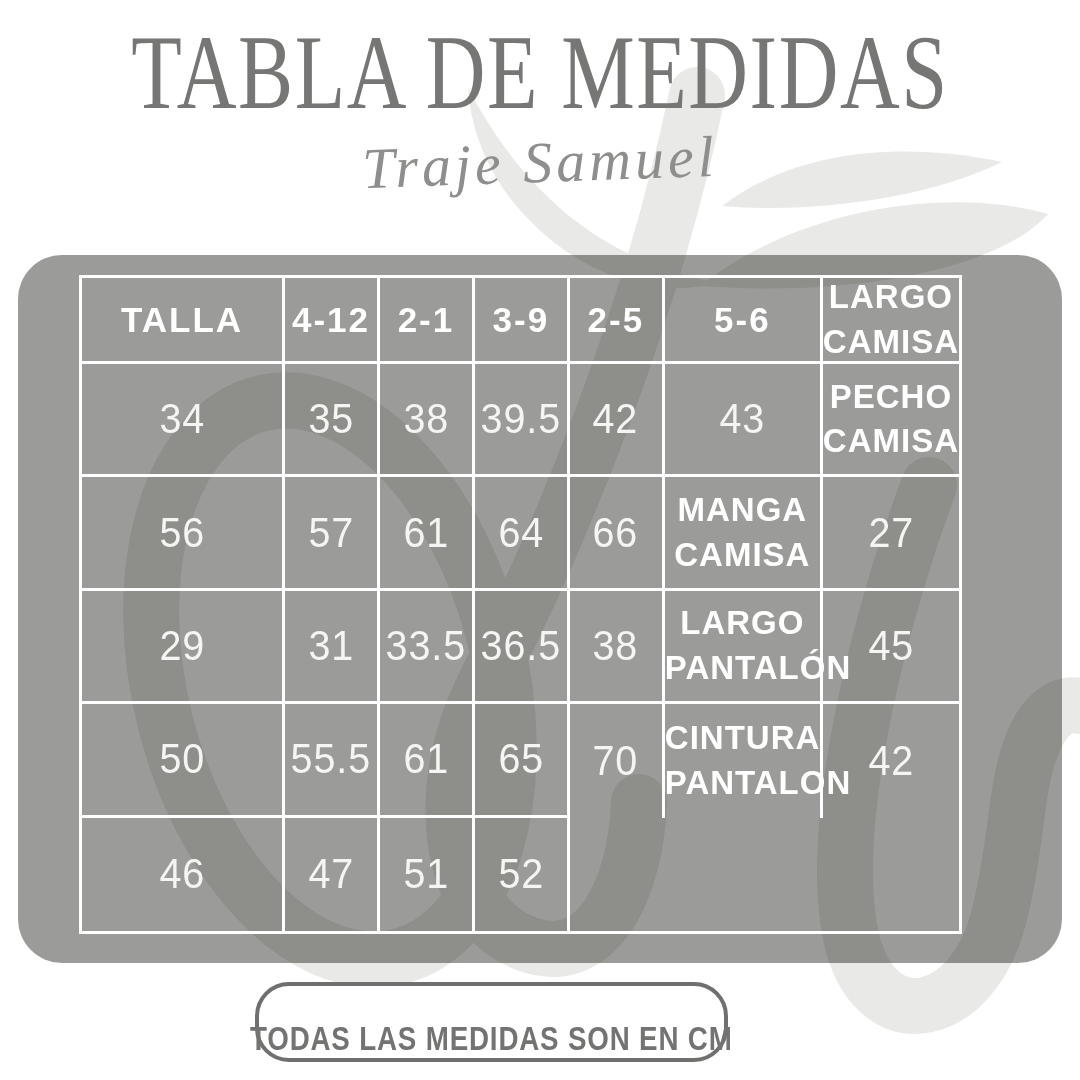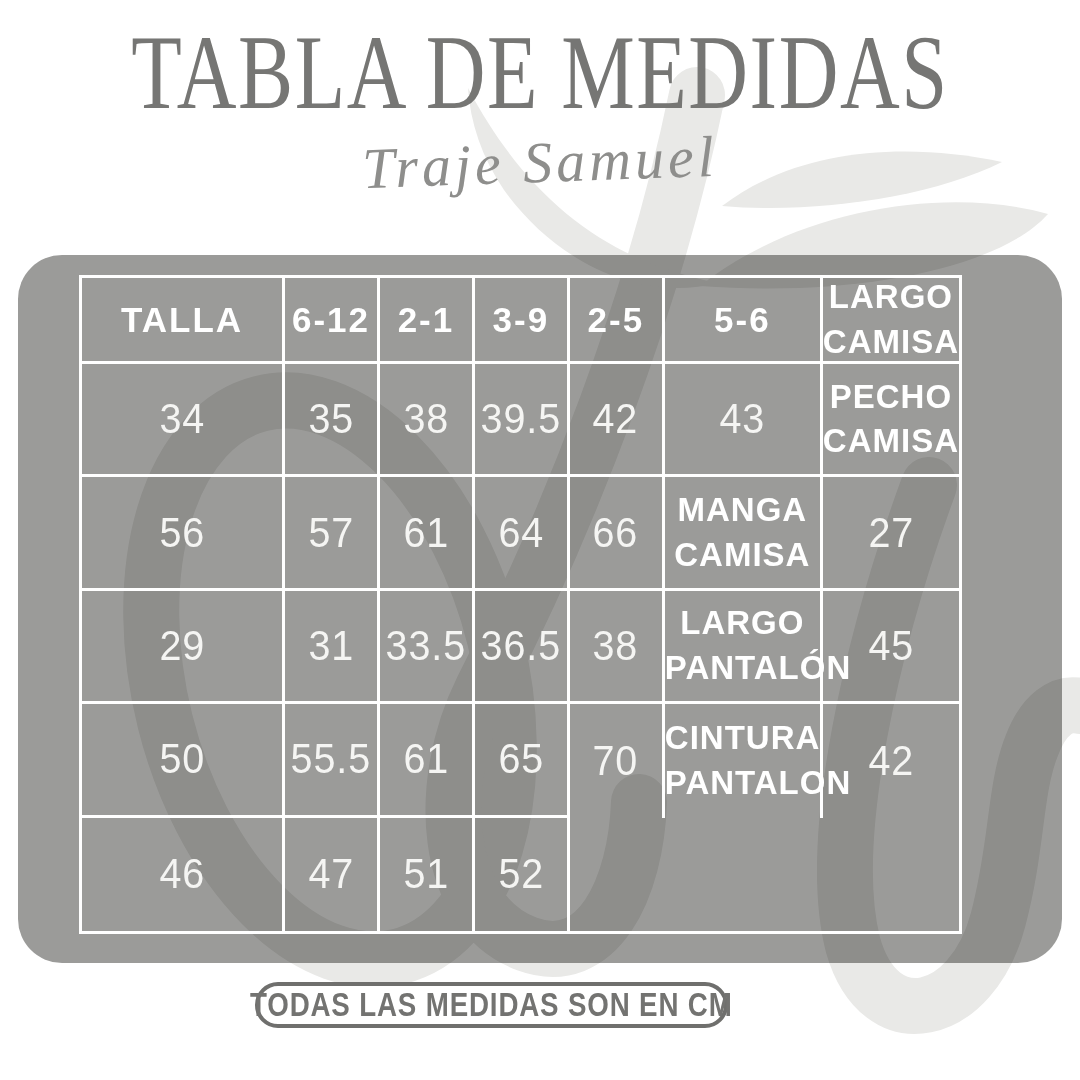--- a/index.html
+++ b/index.html
@@ -54,21 +54,21 @@
     line-height:1.35;
   }
   .label-cell .lab{display:inline-block;max-width:155px;}
   .value-cell{color:#f5f5f3;}
   .value-cell .vnum{
     display:inline-block;transform:scaleX(0.94);
     font-size:42px;font-weight:400;letter-spacing:1px;
   }
   
   .pill{
-    position:absolute;left:255px;top:982px;width:473px;height:46px;z-index:3;
+    position:absolute;left:255px;top:982px;width:473px;height:80px;z-index:3;
     background:#ffffff;border:4px solid #6f6f6d;border-radius:34px;
     display:flex;align-items:flex-end;justify-content:center;box-sizing:border-box;
   }
   .pill-text{
     display:inline-block;transform:scaleX(0.84);white-space:nowrap;
     color:#737371;font-weight:bold;font-size:33px;letter-spacing:1px;
   }
 </style>
 </head>
 <body>
@@ -88,21 +88,21 @@
     </g>
     <g fill="#e9e9e7" stroke="none">
       <path d="M468,88 C530,205 612,262 718,283 C640,303 556,262 504,190 C482,158 470,122 468,88 Z"></path>
       <path d="M700,286 C798,208 948,186 1048,214 C1002,266 862,298 700,286 Z"></path>
       <path d="M722,206 C792,152 898,140 1002,162 C930,198 812,214 722,206 Z"></path>
     </g>
   </svg>
 
   <div class="size-table">
       <div class="cell header-cell">TALLA</div>
-      <div class="cell header-cell">6-12</div>
+      <div class="cell header-cell">4-12</div>
       <div class="cell header-cell">2-1</div>
       <div class="cell header-cell">3-9</div>
       <div class="cell header-cell">2-5</div>
       <div class="cell header-cell">5-6</div>
       <div class="cell label-cell">
         <span class="lab">LARGO CAMISA</span>
       </div>
       <div class="cell value-cell">
         <span class="vnum">34</span>
       </div>

